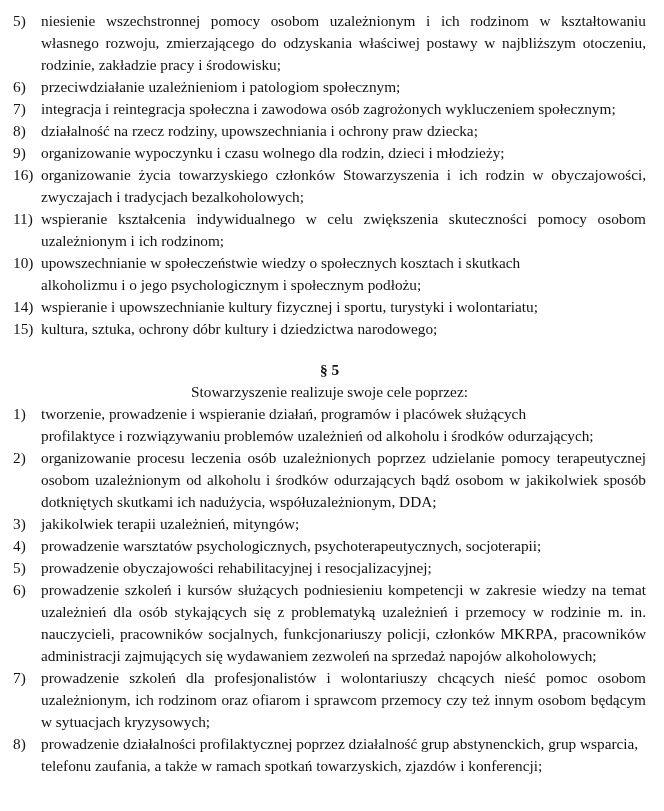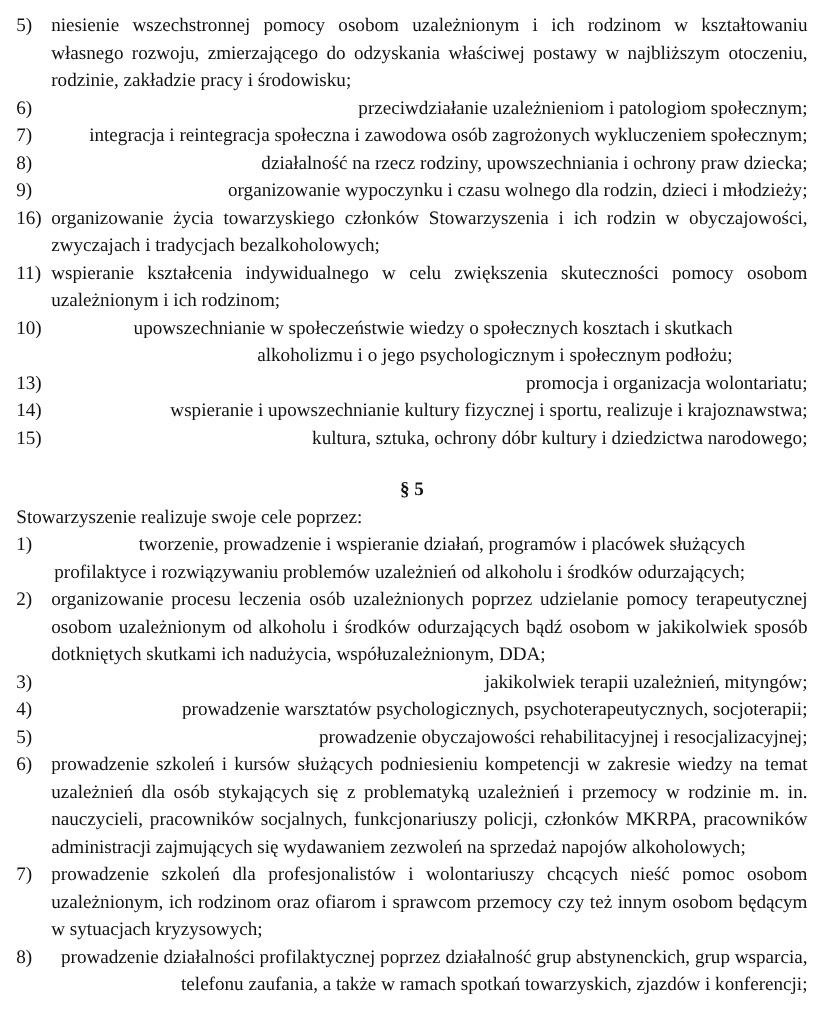--- a/index.html
+++ b/index.html
@@ -6,26 +6,26 @@
   body {
     width: 664px; height: 811px; overflow: hidden;
     font-family: "Liberation Serif", "DejaVu Serif", serif;
     font-size: 15.3px; color: #111111;
   }
   .page { position: relative; padding: 10px 18px 0 13px; }
   ol.list { list-style: none; margin: 0; padding: 0; }
   .item { display: flex; line-height: 22px; }
   .num { width: 28px; flex: 0 0 28px; }
   .text { flex: 1; text-align: justify; }
-  .text.left { text-align: right; }
+  .text.left { text-align: left; }
   .section-heading {
     text-align: center; font-weight: bold;
     line-height: 22px; margin-top: 19px; padding-left: 0;
   }
-  .intro { line-height: 22px; }
+  .intro { line-height: 22px; text-align: center; }
 </style>
 </head>
 <body>
 
 <div class="page">
   <ol class="list">
     <li class="item">
         <span class="num">5)</span>
         <span class="text">niesienie wszechstronnej pomocy osobom uzależnionym i ich rodzinom w kształtowaniu własnego rozwoju, zmierzającego do odzyskania właściwej postawy w najbliższym otoczeniu, rodzinie, zakładzie pracy i środowisku;</span>
       </li>
@@ -51,26 +51,22 @@
       </li>
     <li class="item">
         <span class="num">11)</span>
         <span class="text">wspieranie kształcenia indywidualnego w celu zwiększenia skuteczności pomocy osobom uzależnionym i ich rodzinom;</span>
       </li>
     <li class="item">
         <span class="num">10)</span>
         <span class="text left" style="padding-right:60px">upowszechnianie w społeczeństwie wiedzy o społecznych kosztach i skutkach alkoholizmu i o jego psychologicznym i społecznym podłożu;</span>
       </li>
     <li class="item">
-        <span class="num">13)</span>
-        <span class="text left">promocja i organizacja wolontariatu;</span>
-      </li>
-    <li class="item">
         <span class="num">14)</span>
-        <span class="text left">wspieranie i upowszechnianie kultury fizycznej i sportu, realizuje i krajoznawstwa;</span>
+        <span class="text left">wspieranie i upowszechnianie kultury fizycznej i sportu, turystyki i wolontariatu;</span>
       </li>
     <li class="item">
         <span class="num">15)</span>
         <span class="text left">kultura, sztuka, ochrony dóbr kultury i dziedzictwa narodowego;</span>
       </li>
   </ol>
 
   <div class="section-heading">§ 5</div>
   <div class="intro">Stowarzyszenie realizuje swoje cele poprzez:</div>
 

